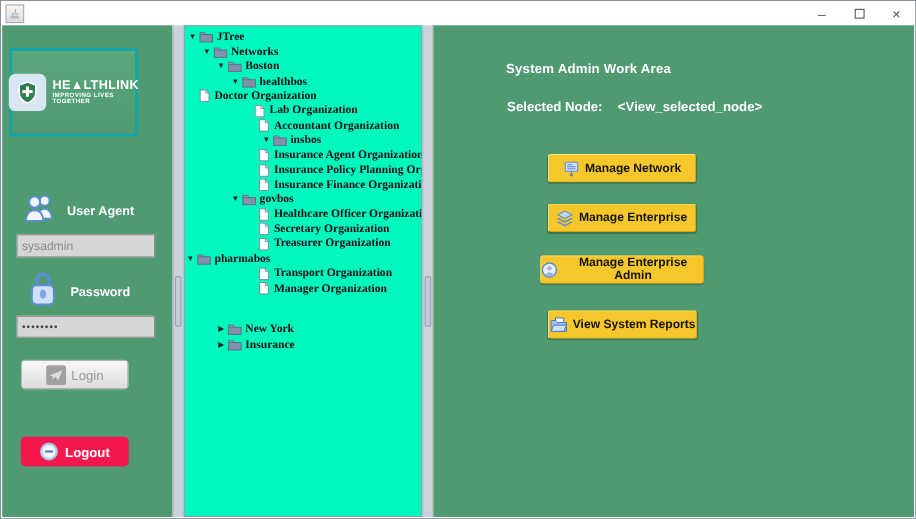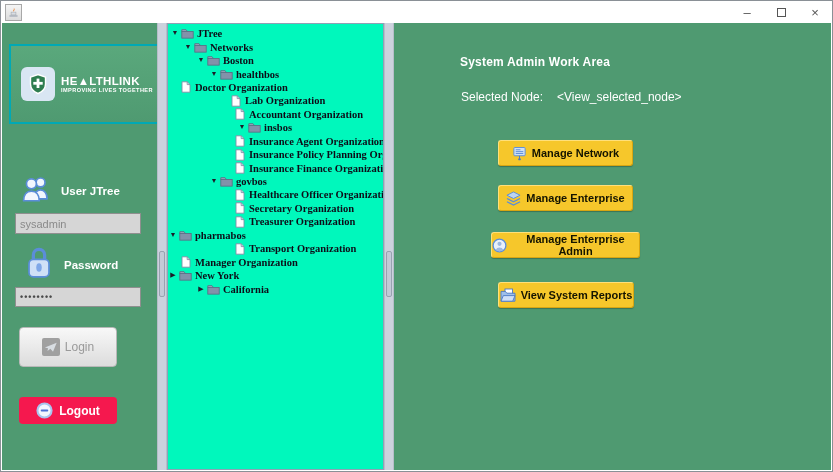--- a/index.html
+++ b/index.html
@@ -21,41 +21,41 @@
   .win-btn {
     width:34px; height:22px; display:flex; align-items:center; justify-content:center;
     color:#555; font-size:13px; cursor:default;
   }
   .maxi-box { width:9px; height:9px; border:1px solid #555; display:inline-block; }
   
   .content { position:absolute; top:22px; left:1px; right:1px; bottom:1px; display:flex; }
   
   .login-panel { position:relative; width:155px; background:#4f9a71; flex:none; }
   .logo-box {
-    position:absolute; left:7px; top:21px; width:156px; height:80px;
+    position:absolute; left:7px; top:21px; width:116px; height:80px;
     border:2px solid #00a9b5; background:linear-gradient(#5aa87c,#4f9a71);
     display:flex; align-items:center; justify-content:center; gap:6px;
   }
   .shield-chip {
     width:34px; height:34px; border-radius:6px; background:#d9e6f3;
     display:flex; align-items:center; justify-content:center; flex:none;
   }
   .brand-text { color:#fff; line-height:1.1; }
   .brand-name { font-size:11.5px; font-weight:bold; letter-spacing:.3px; }
   .brand-tag { font-size:5.6px; font-weight:bold; letter-spacing:.4px; }
   .field-row { position:absolute; display:flex; align-items:center; }
   .field-label { color:#fff; font-weight:bold; font-size:11.5px; }
   .text-field {
     position:absolute; left:13px; width:126px; height:21px;
     background:#d6d6d6; border:1px solid #8f8f8f; font-family:"Liberation Sans",sans-serif;
     font-size:11px; color:#8a8a8a; padding:0 4px; outline:none;
   }
   .pwd-field { font-size:9px; letter-spacing:1px; color:#4a4a4a; font-weight:bold; }
   .login-btn {
-    position:absolute; left:17px; top:304px; width:98px; height:40px;
+    position:absolute; left:17px; top:304px; width:98px; height:27px;
     background:linear-gradient(#f8f8f8,#dcdcdc); border:1px solid #b8b8b8; border-radius:4px;
     display:flex; align-items:center; justify-content:center; gap:5px;
     font-size:12px; color:#9a9a9a; font-family:"Liberation Sans",sans-serif;
   }
   .plane-chip { width:18px; height:18px; background:#a0a0a0; border-radius:2px;
     display:flex; align-items:center; justify-content:center; flex:none; }
   .logout-btn {
     position:absolute; left:17px; top:374px; width:98px; height:27px;
     background:#f5184e; border:none; border-radius:4px;
     display:flex; align-items:center; justify-content:center; gap:6px;
@@ -76,21 +76,21 @@
     padding-top:3px; overflow:hidden;
   }
   .tree-row { height:13.45px; display:flex; align-items:center; white-space:nowrap;font-family:Liberation Serif, serif; }
   .tri { width:10px; flex:none; font-size:7px; color:#1c1c28; text-align:center; line-height:1; }
   .node-icon { width:15px; flex:none; display:flex; justify-content:center; align-items:center; }
   .node-label { font-size:10.5px; font-weight:bold; color:#0d0d18; margin-left:2px; }
   
   .work-area { position:relative; flex:1; background:#4f9a71; }
   .wa-title { position:absolute; left:66px; top:32px; color:#fff; font-size:12px; font-weight:bold; letter-spacing:.2px; }
   .wa-selected { position:absolute; left:67px; top:67px; display:flex; gap:14px; }
-  .wa-selected span { color:#fff; font-size:12px; font-weight:normal;text-align:center; }
+  .wa-selected span { color:#fff; font-size:12px; font-weight:bold;text-align:center; }
   .wa-btn {
     position:absolute; height:26px; background:#f6c72b;
     border:1px solid #d8a612; border-top-color:#ffe07a; border-left-color:#ffe07a;
     border-radius:3px; display:flex; align-items:center; justify-content:center; gap:5px;
     font-family:"Liberation Sans",sans-serif; font-size:11px; font-weight:bold; color:#141400;
     box-shadow:0 1px 1px rgba(0,0,0,.25);
   }
   .wa-btn:nth-child(1){ top:117px; left:104px; width:135px; }
   .wa-btn:nth-child(2){ top:162px; left:104px; width:135px; }
   .wa-btn:nth-child(3){ top:209px; left:97px;  width:149px; }
@@ -141,21 +141,21 @@
         <span>
           <svg width="34" height="32" viewBox="0 0 26 24">
             <g fill="#f2f7fe" stroke="#5b8dd9" stroke-width="1.3" stroke-linejoin="round">
               <circle cx="16.5" cy="7" r="3.4"></circle>
               <path d="M11.5 19.5c0-4.4 2.3-6.8 5-6.8s5 2.4 5 6.8z"></path>
               <circle cx="9.5" cy="8" r="3.8"></circle>
               <path d="M3.5 21c0-4.8 2.6-7.4 6-7.4s6 2.6 6 7.4z"></path>
             </g>
           </svg>
         </span>
-        <span class="field-label">User JTree</span>
+        <span class="field-label">User Agent</span>
       </div>
       <input class="text-field" style="top: 190px;" type="text" readonly="" value="sysadmin">
 
       <div class="field-row" style="left:22px; top:221px; gap:10px;">
         <span>
           <svg width="30" height="38" viewBox="0 0 24 30">
             <path d="M7.5 12V8.5a4.5 4.5 0 0 1 9 0V12" fill="none" stroke="#5b8dd9" stroke-width="2.6"></path>
             <rect x="4" y="12" width="16" height="14" rx="3.5" fill="#cfe0f7" stroke="#5b8dd9" stroke-width="1.4"></rect>
             <ellipse cx="12" cy="18.5" rx="2.2" ry="3.4" fill="#7fa7e8"></ellipse>
           </svg>
@@ -353,49 +353,49 @@
           <div class="tree-row" style="padding-left: 54px;">
     <span class="tri"></span>
     <span class="node-icon">
               <svg width="10" height="12" viewBox="0 0 10 12">
                 <path d="M1 .8h5.2L9 3.6v7.6H1z" fill="#fff" stroke="#7e8ea6" stroke-width=".9"></path>
                 <path d="M6.2.8v2.8H9" fill="none" stroke="#7e8ea6" stroke-width=".9"></path>
               </svg>
             </span>
     <span class="node-label">Transport Organization</span>
   </div>
-          <div class="tree-row" style="">
+          <div class="tree-row" style="padding-left: 54px;">
     <span class="tri"></span>
     <span class="node-icon">
               <svg width="10" height="12" viewBox="0 0 10 12">
                 <path d="M1 .8h5.2L9 3.6v7.6H1z" fill="#fff" stroke="#7e8ea6" stroke-width=".9"></path>
                 <path d="M6.2.8v2.8H9" fill="none" stroke="#7e8ea6" stroke-width=".9"></path>
               </svg>
             </span>
     <span class="node-label">Manager Organization</span>
   </div>
-          <div class="tree-row" style="">
+          <div class="tree-row" style="padding-left: 28px; margin-top: 24px;">
     <span class="tri">▶</span>
     <span class="node-icon">
               <svg width="13" height="11" viewBox="0 0 16 13">
                 <path d="M1 4.2V1.8h5.2L8 4.2" fill="#9aa8be" stroke="#5a6a82" stroke-width="1"></path>
                 <rect x="1" y="4" width="14" height="8.2" fill="#8292aa" stroke="#5a6a82" stroke-width="1"></rect>
               </svg>
             </span>
     <span class="node-label">New York</span>
   </div>
           <div class="tree-row" style="padding-left: 28px;">
     <span class="tri">▶</span>
     <span class="node-icon">
               <svg width="13" height="11" viewBox="0 0 16 13">
                 <path d="M1 4.2V1.8h5.2L8 4.2" fill="#9aa8be" stroke="#5a6a82" stroke-width="1"></path>
                 <rect x="1" y="4" width="14" height="8.2" fill="#8292aa" stroke="#5a6a82" stroke-width="1"></rect>
               </svg>
             </span>
-    <span class="node-label">California</span>
+    <span class="node-label">Insurance</span>
   </div>
         </div>
     </div>
 
     <div class="vscroll">
       <div class="thumb"></div>
     </div>
 
     <div class="work-area">
       <div class="wa-title">System Admin Work Area</div>

